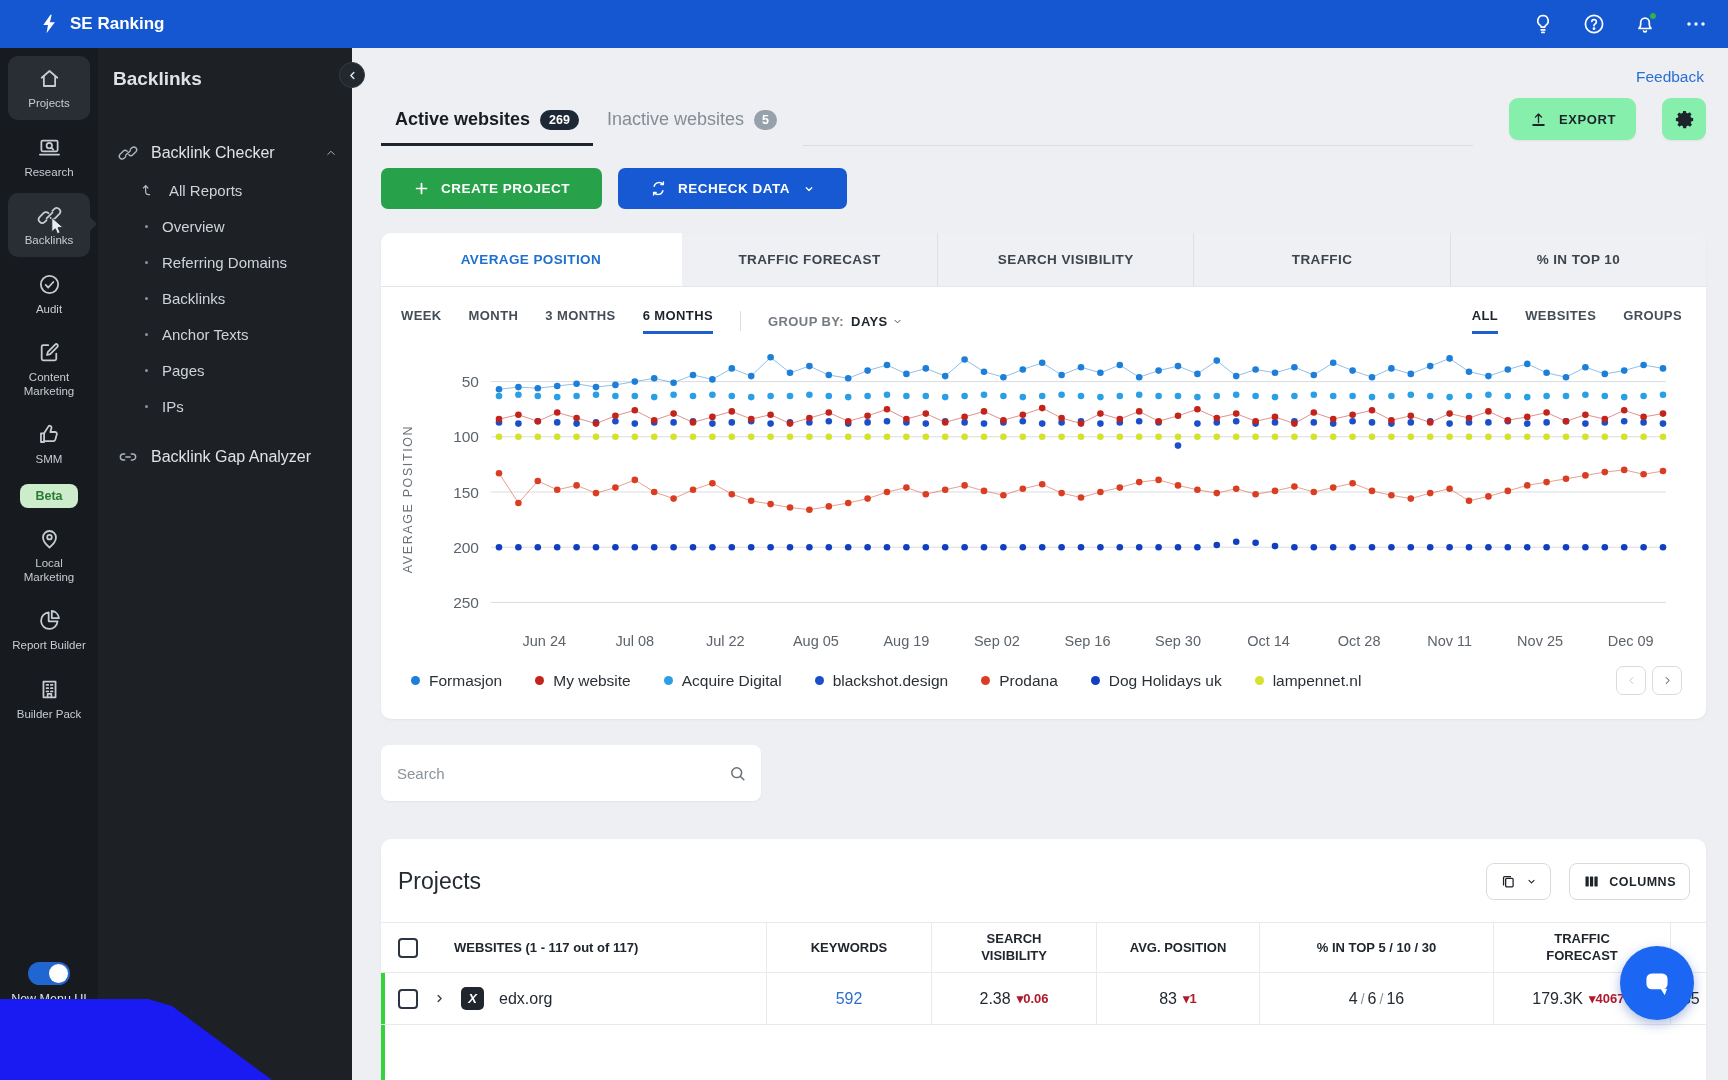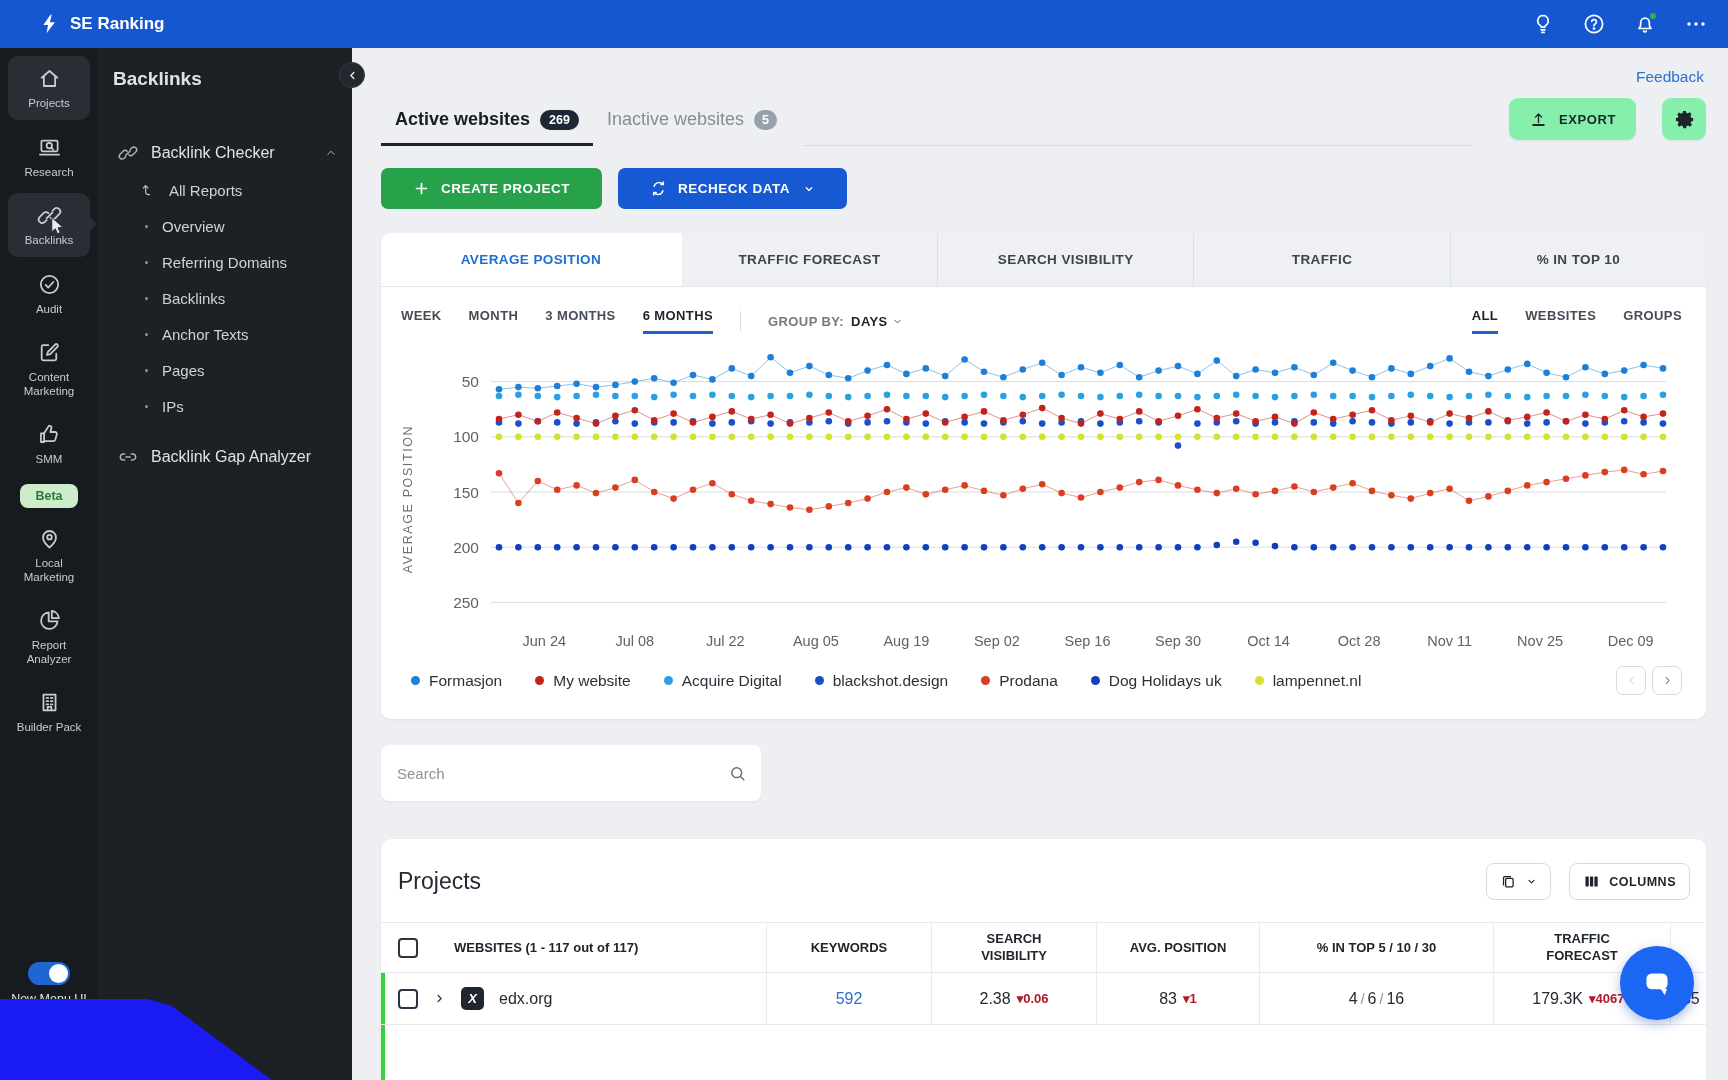--- a/index.html
+++ b/index.html
@@ -253,21 +253,21 @@
           <path d="M12 20.6s-6.2-5.2-6.2-9.6a6.2 6.2 0 0 1 12.4 0c0 4.4-6.2 9.6-6.2 9.6z"></path>
           <circle cx="12" cy="10.7" r="2.2"></circle>
         </svg>
         <span class="rlabel">Local Marketing</span>
       </div>
       <div class="ritem">
         <svg viewBox="0 0 24 24" fill="none" stroke="currentColor" stroke-width="1.7" stroke-linecap="round" stroke-linejoin="round" style="width:25px;height:25px">
           <path d="M11.2 4.3a7.9 7.9 0 1 0 8.5 8.5h-8.5z"></path>
           <path d="M14.2 2.8a8 8 0 0 1 6.9 6.9h-6.9z"></path>
         </svg>
-        <span class="rlabel">Report Analyzer</span>
+        <span class="rlabel">Report Builder</span>
       </div>
       <div class="ritem">
         <svg viewBox="0 0 24 24" fill="none" stroke="currentColor" stroke-width="1.7" stroke-linecap="round" stroke-linejoin="round" style="width:25px;height:25px">
           <rect x="6.2" y="4.5" width="11.6" height="15"></rect>
           <path d="M10.2 19.5v-3.2h3.6v3.2M9.2 7.6h1.6M13.3 7.6h1.6M9.2 10.7h1.6M13.3 10.7h1.6M9.2 13.8h1.6M13.3 13.8h1.6"></path>
         </svg>
         <span class="rlabel">Builder Pack</span>
       </div>
       <div class="rail-bottom">
         <div class="switch">

